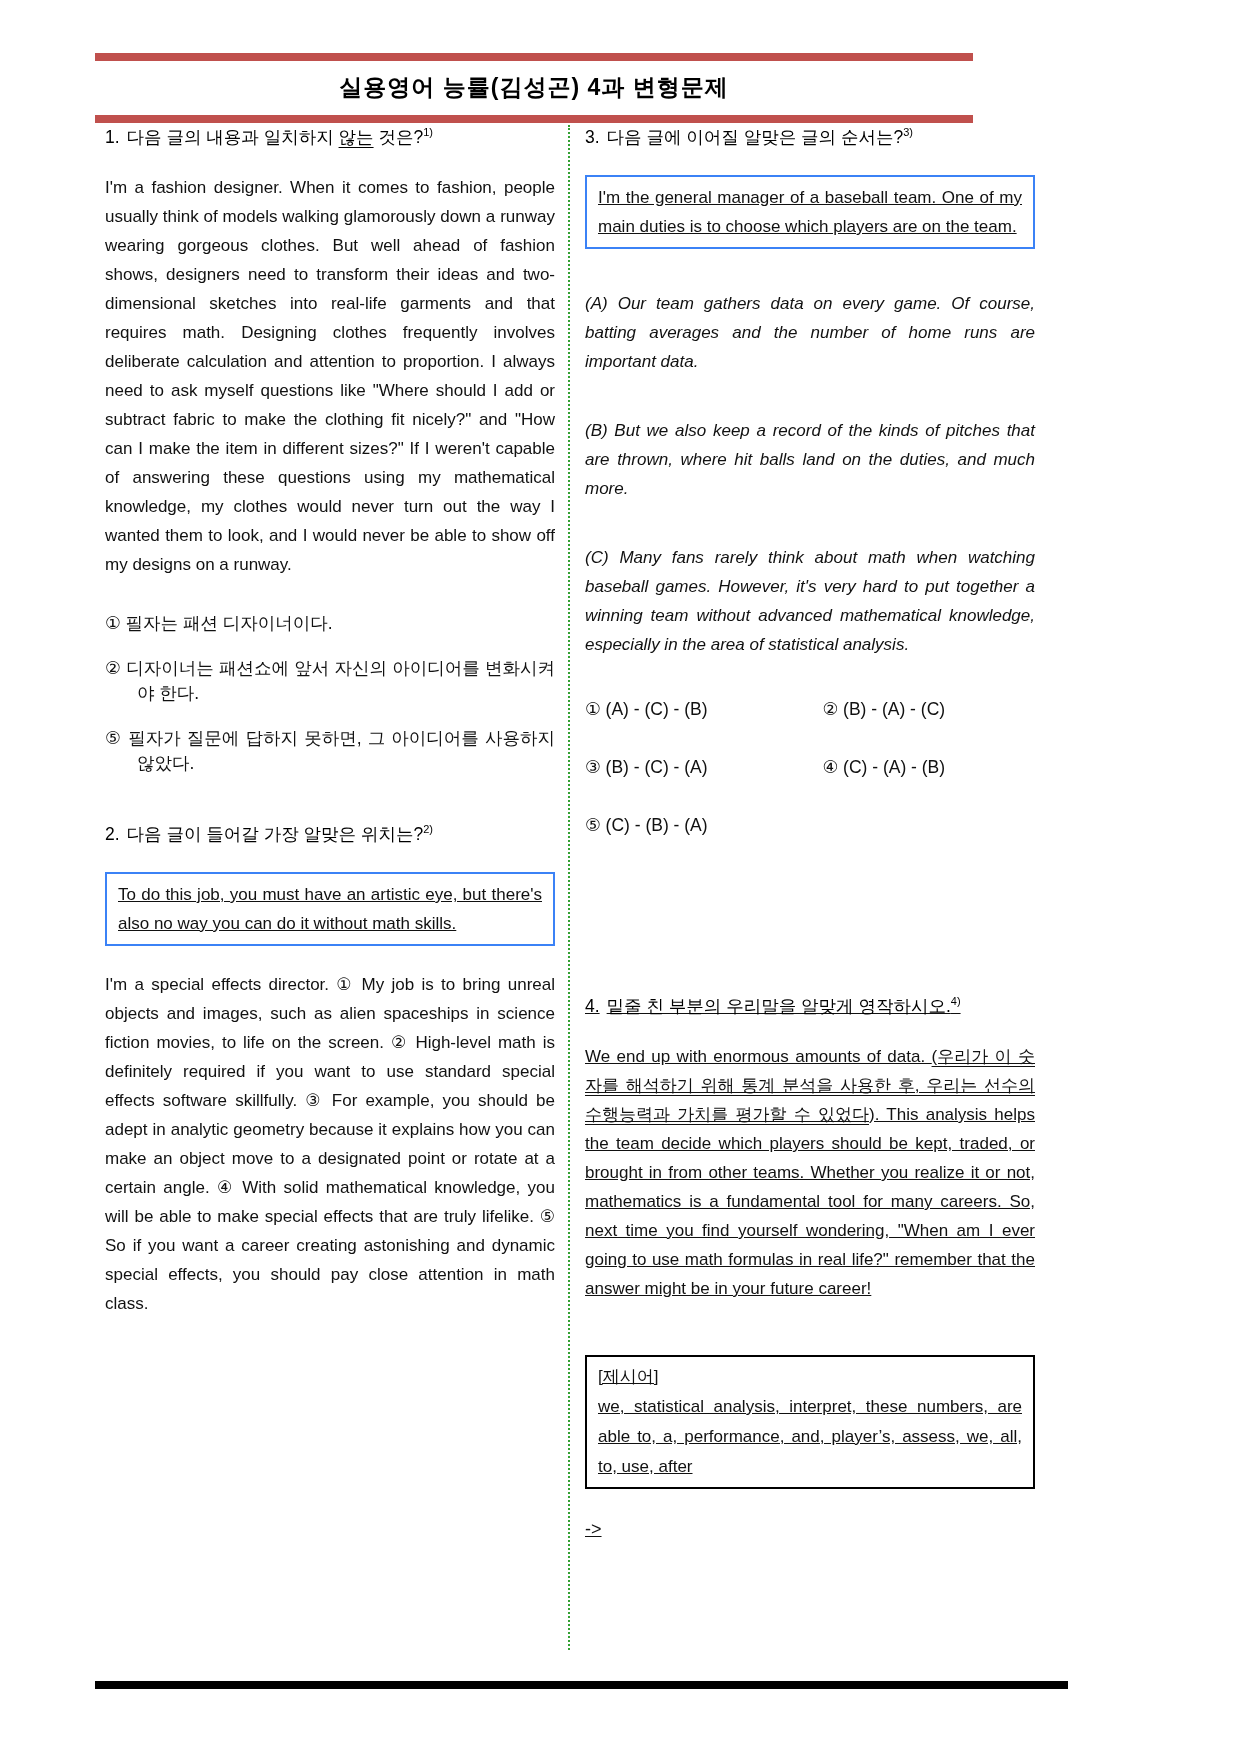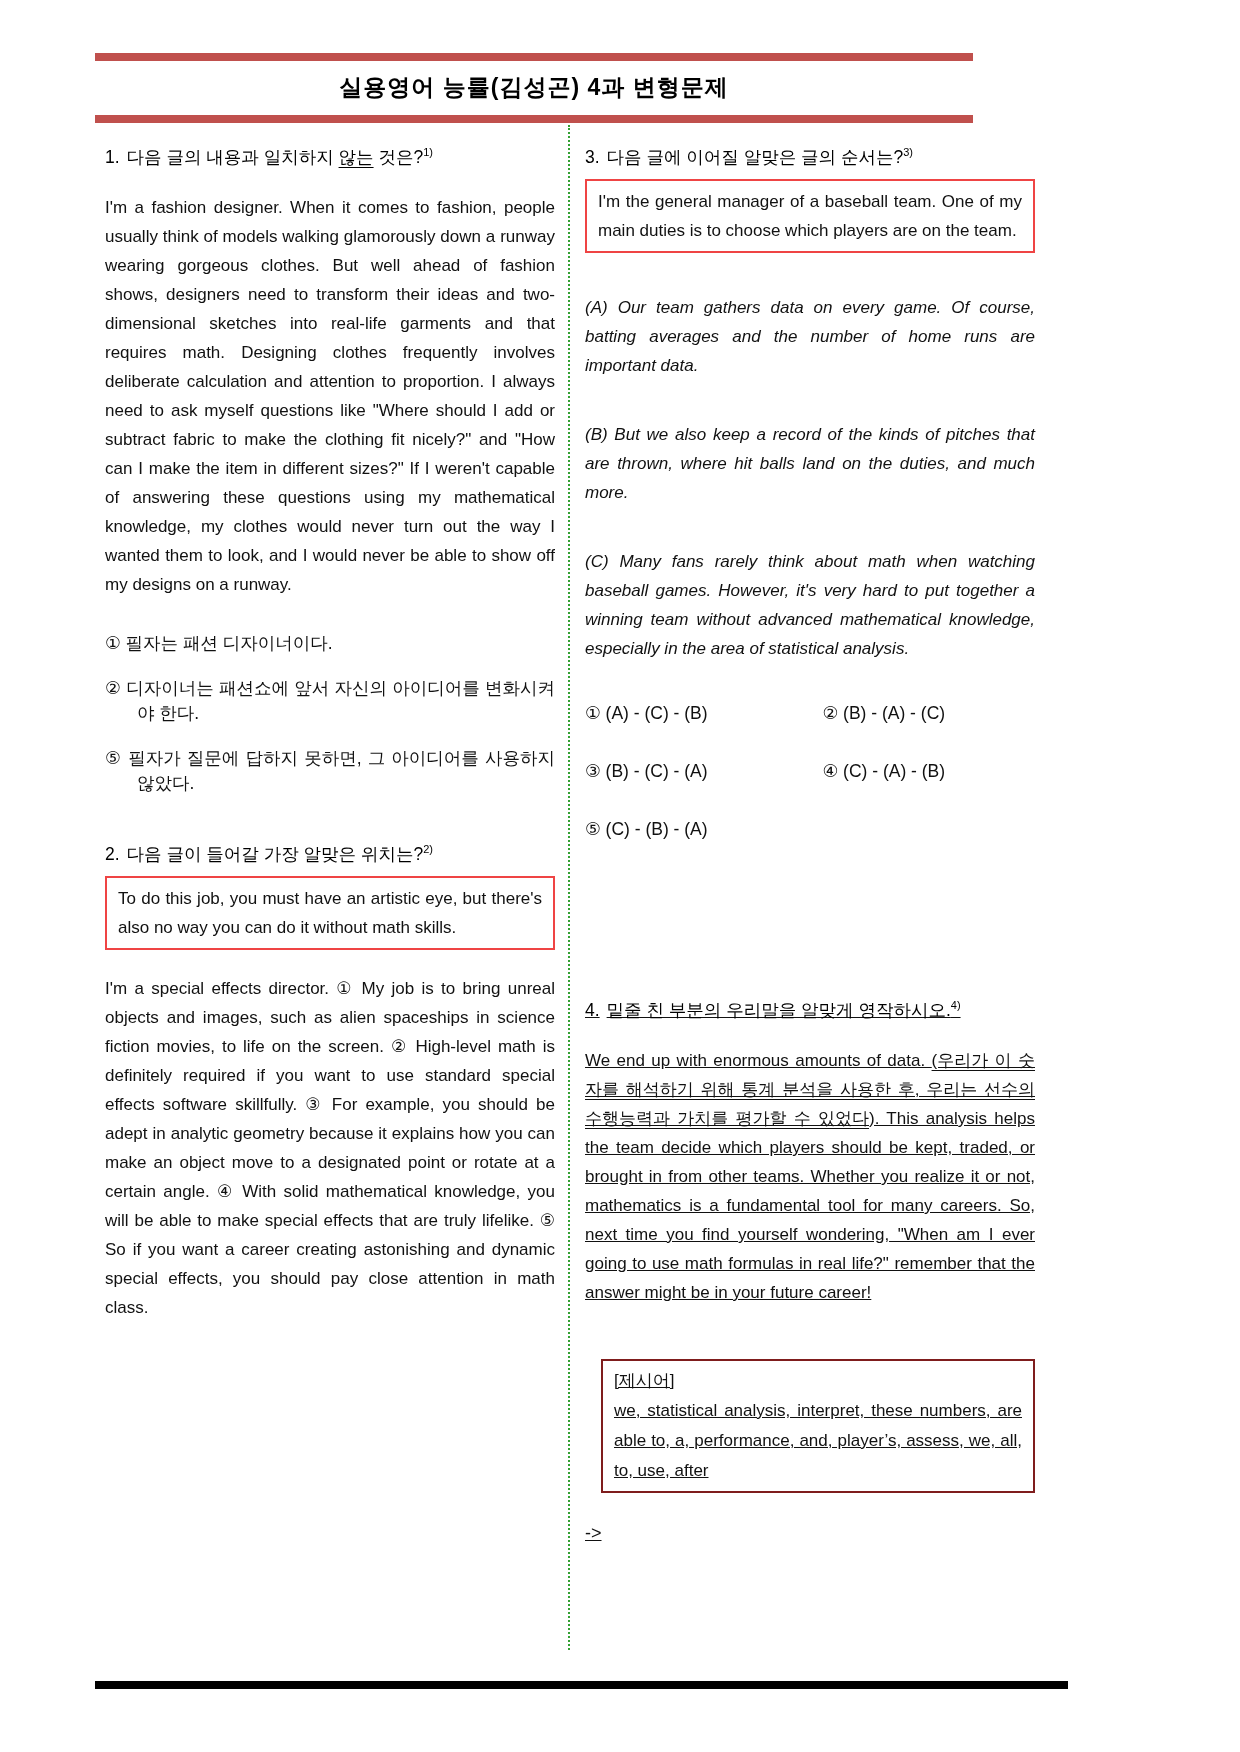--- a/index.html
+++ b/index.html
@@ -13,46 +13,46 @@
   .rule{height:8px;background:#C0504D;}
   .header-title{
     text-align:center;font-weight:bold;font-size:23px;letter-spacing:1px;
     padding:11px 0 12px 0;color:#000;
   }
   
   .columns{display:flex;align-items:stretch;margin:2px 0 0 105px;min-height:1525px;}
   .col{width:450px;}
   .divider{width:0;border-left:2px dotted #33A033;margin-left:13px;margin-right:15px;}
   
-  .q-title{font-size:17.5px;margin-top:20px;color:#000;}
+  .q-title{font-size:17.5px;margin-top:0;color:#000;}
   .q-num{margin-right:7px;}
   sup.fn{font-size:11px;vertical-align:7px;letter-spacing:0;}
   .u{text-decoration:underline;text-underline-offset:4px;}
   .passage{
     font-size:17px;line-height:29px;text-align:justify;margin:24px 0 0 0;
   }
   .textbox{
-    border:2px solid #ef4444;padding:6px 11px;margin-top:10px;
-    font-size:17px;line-height:29px;text-align:justify;
+    border:2px solid #3b82f6;padding:6px 11px;margin-top:26px;
+    font-size:17px;line-height:29px;text-align:justify;text-decoration:underline;
   }
   .opt-list{margin-top:32px;}
   .opt{
     font-size:17.5px;line-height:25px;margin-bottom:8px;
     padding-left:32px;text-indent:-32px;text-align:justify;margin-top:20px;
   }
   .q2-block{margin-top:46px;}
   .para{font-size:17px;line-height:29px;text-align:justify;margin-top:40px;font-style:italic;}
   .choices{
     display:grid;grid-template-columns:1fr 1fr;
     margin-top:34px;font-size:17.5px;line-height:33px;gap:25px;
   }
   .q4-block{margin-top:152px;text-decoration:underline;}
   .hint-box{
-    border:2px solid #7f1d1d;padding:5px 11px;margin-top:52px;
-    font-size:17px;line-height:30px;text-align:justify;margin-left:16px;
+    border:2px solid #000000;padding:5px 11px;margin-top:52px;
+    font-size:17px;line-height:30px;text-align:justify;
   }
   .hint-label{display:block;}
   .arrow{font-size:18px;margin-top:30px;}
   
   .footer-rule{position:absolute;left:95px;top:1681px;width:1055px;height:8px;background:#000;}
   .page-num{
     position:absolute;top:1692px;left:1133px;width:20px;text-align:right;
     font-family:"DejaVu Serif","Liberation Serif",serif;font-size:19px;color:#000;
   }
 </style>

